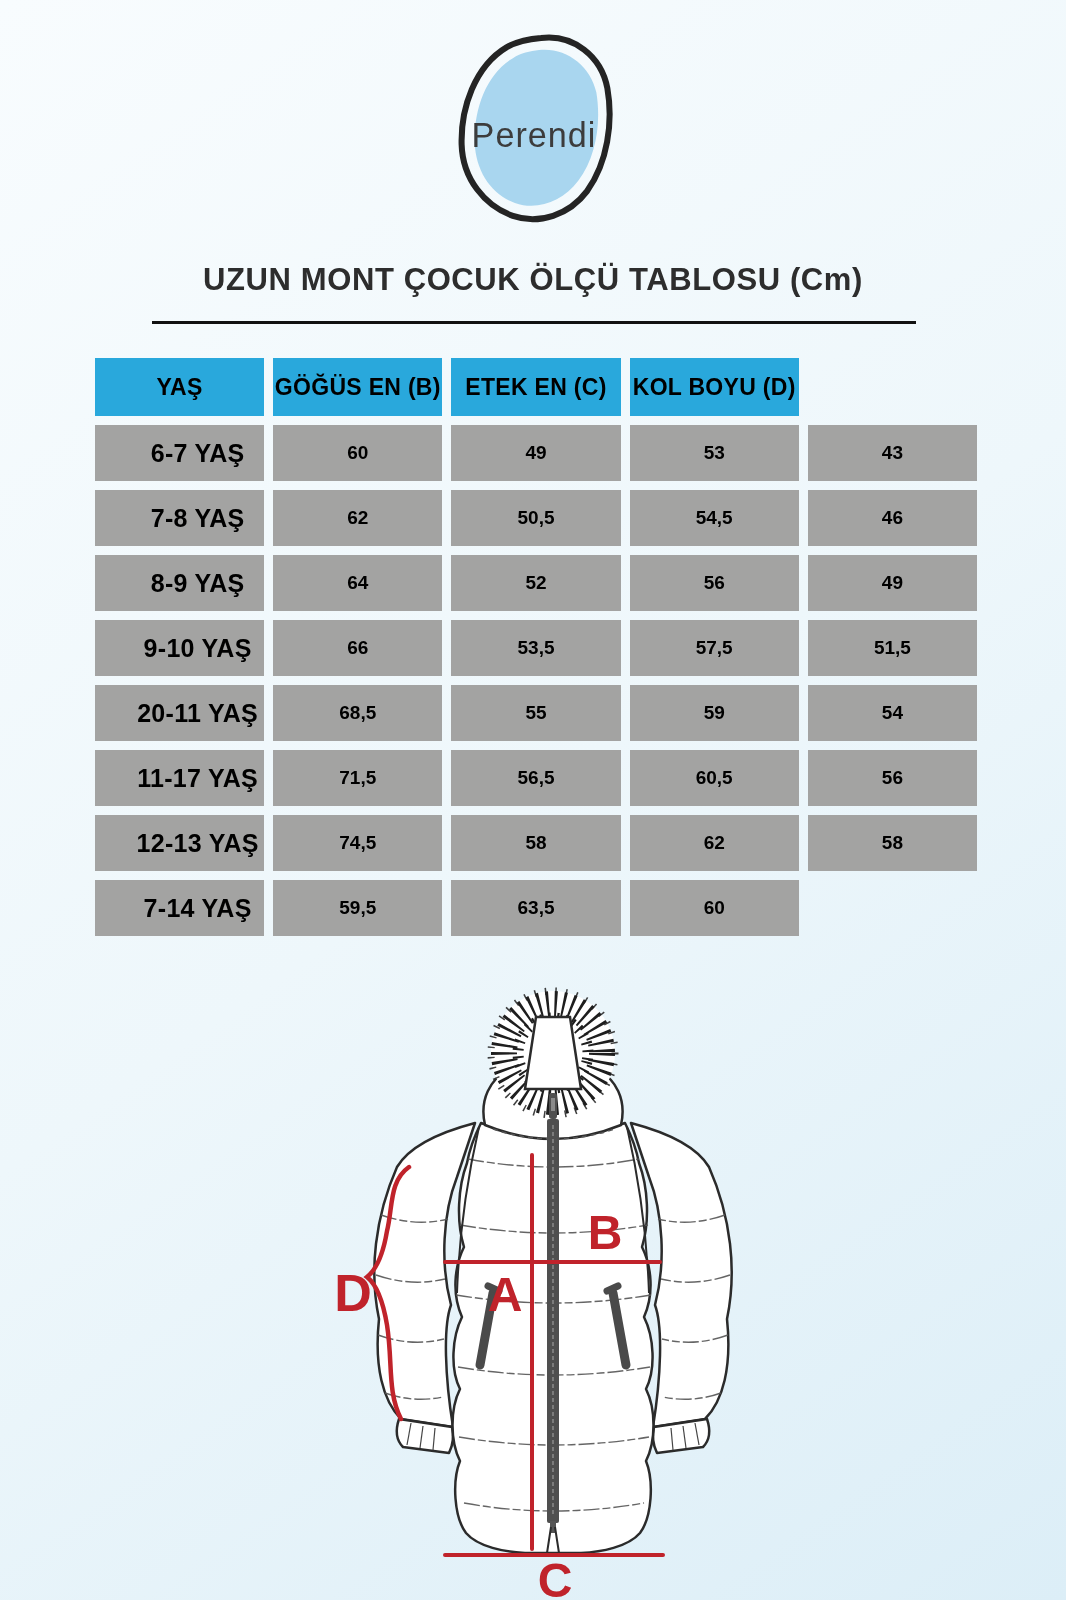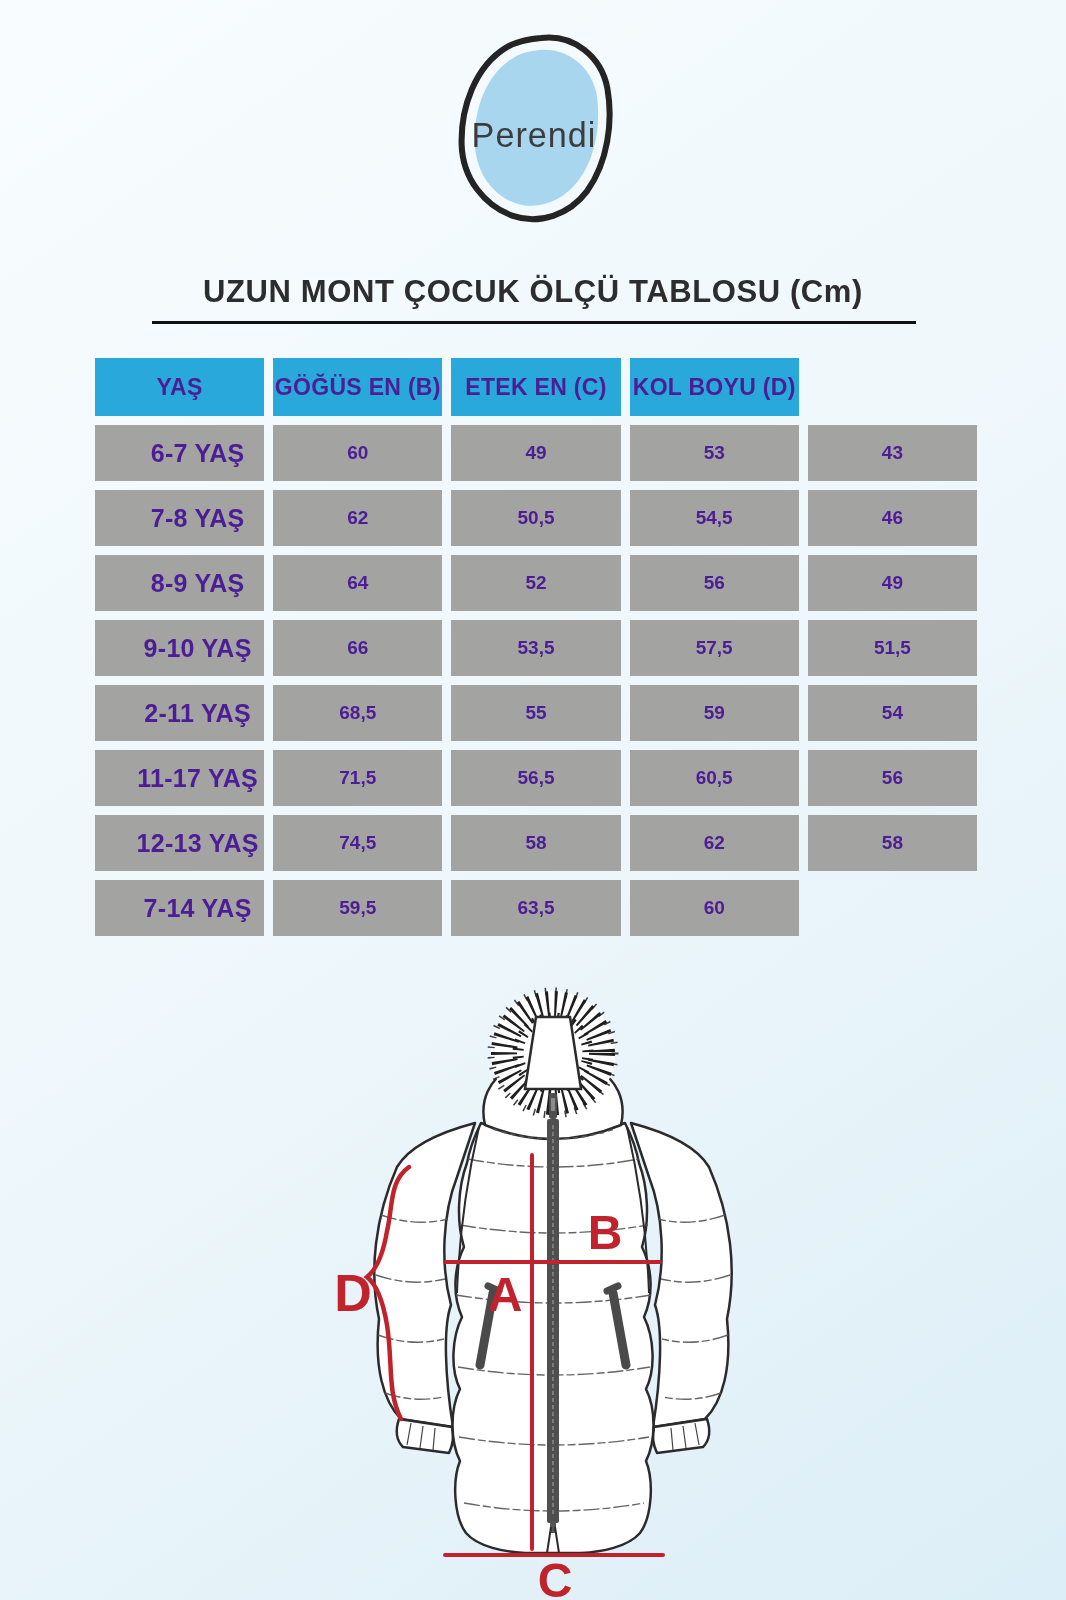--- a/index.html
+++ b/index.html
@@ -4,28 +4,28 @@
 <style>
   html,body{margin:0;padding:0;}
   body{
     width:1066px;height:1600px;position:relative;overflow:hidden;
     background:linear-gradient(145deg,#f8fcfe 0%,#eef7fb 50%,#dceef7 100%);
     font-family:"Liberation Sans", sans-serif;
   }
   .logo-wrap{position:absolute;left:448px;top:30px;width:172px;height:196px;text-align:center;}
   .page-title{
     position:absolute;left:0;top:262px;width:1066px;text-align:center;
-    font-size:31px;font-weight:bold;color:#2d2d2d;letter-spacing:.6px;margin-top:12px;
+    font-size:31px;font-weight:bold;color:#2d2d2d;letter-spacing:.6px;
   }
   .title-underline{position:absolute;left:152px;top:321px;width:764px;height:3px;background:#111;}
   .size-table{position:absolute;left:95px;top:358px;width:882px;}
   .trow{display:grid;grid-template-columns:repeat(5,1fr);column-gap:9px;margin-bottom:9px;}
   .cell,.hcell{
     display:flex;align-items:center;justify-content:center;
-    color:#4c1d95;font-weight:bold;text-align:center;
+    color:#000000;font-weight:bold;text-align:center;
   }
   .hcell{background:#29a8dc;height:58px;font-size:23px;letter-spacing:.3px;}
   .cell{background:#a3a3a2;height:56px;font-size:19px;}
   .cell.age{font-size:25px;letter-spacing:.3px;padding-left:36px;}
   .coat-wrap{position:absolute;left:313px;top:975px;width:460px;height:640px;}
   svg text.red-label{font-family:"Liberation Sans",sans-serif;font-weight:bold;fill:#c0232b;}
   svg text.logo-text{font-family:"Liberation Sans",sans-serif;font-weight:normal;fill:#3c3c3c;letter-spacing:1px;}
 </style>
 </head>
 <body>
@@ -71,21 +71,21 @@
     <div class="cell">49</div>
   </div>
   <div class="trow">
     <div class="cell age">9-10 YAŞ</div>
     <div class="cell">66</div>
     <div class="cell">53,5</div>
     <div class="cell">57,5</div>
     <div class="cell">51,5</div>
   </div>
   <div class="trow">
-    <div class="cell age">2-11 YAŞ</div>
+    <div class="cell age">20-11 YAŞ</div>
     <div class="cell">68,5</div>
     <div class="cell">55</div>
     <div class="cell">59</div>
     <div class="cell">54</div>
   </div>
   <div class="trow">
     <div class="cell age">11-17 YAŞ</div>
     <div class="cell">71,5</div>
     <div class="cell">56,5</div>
     <div class="cell">60,5</div>

